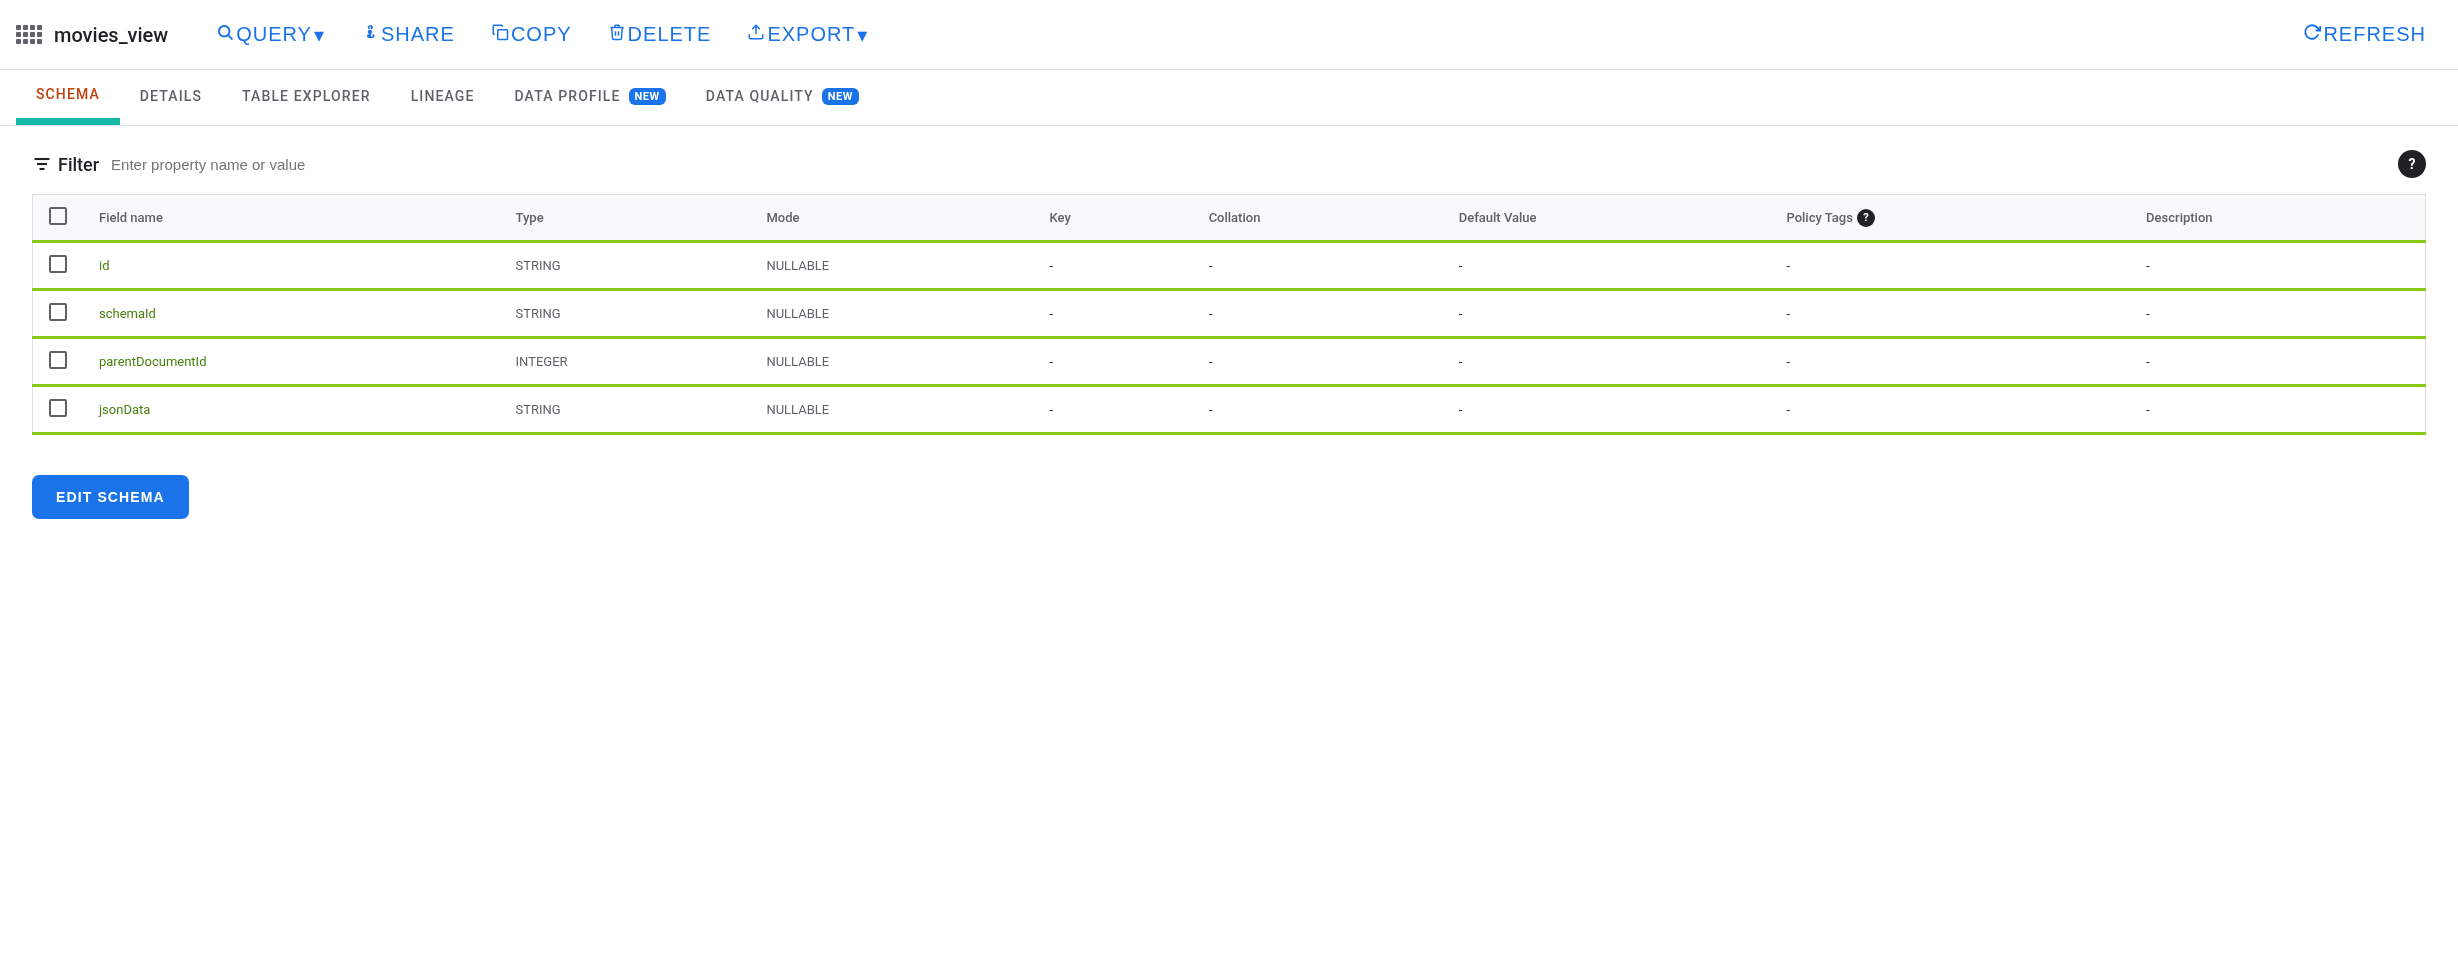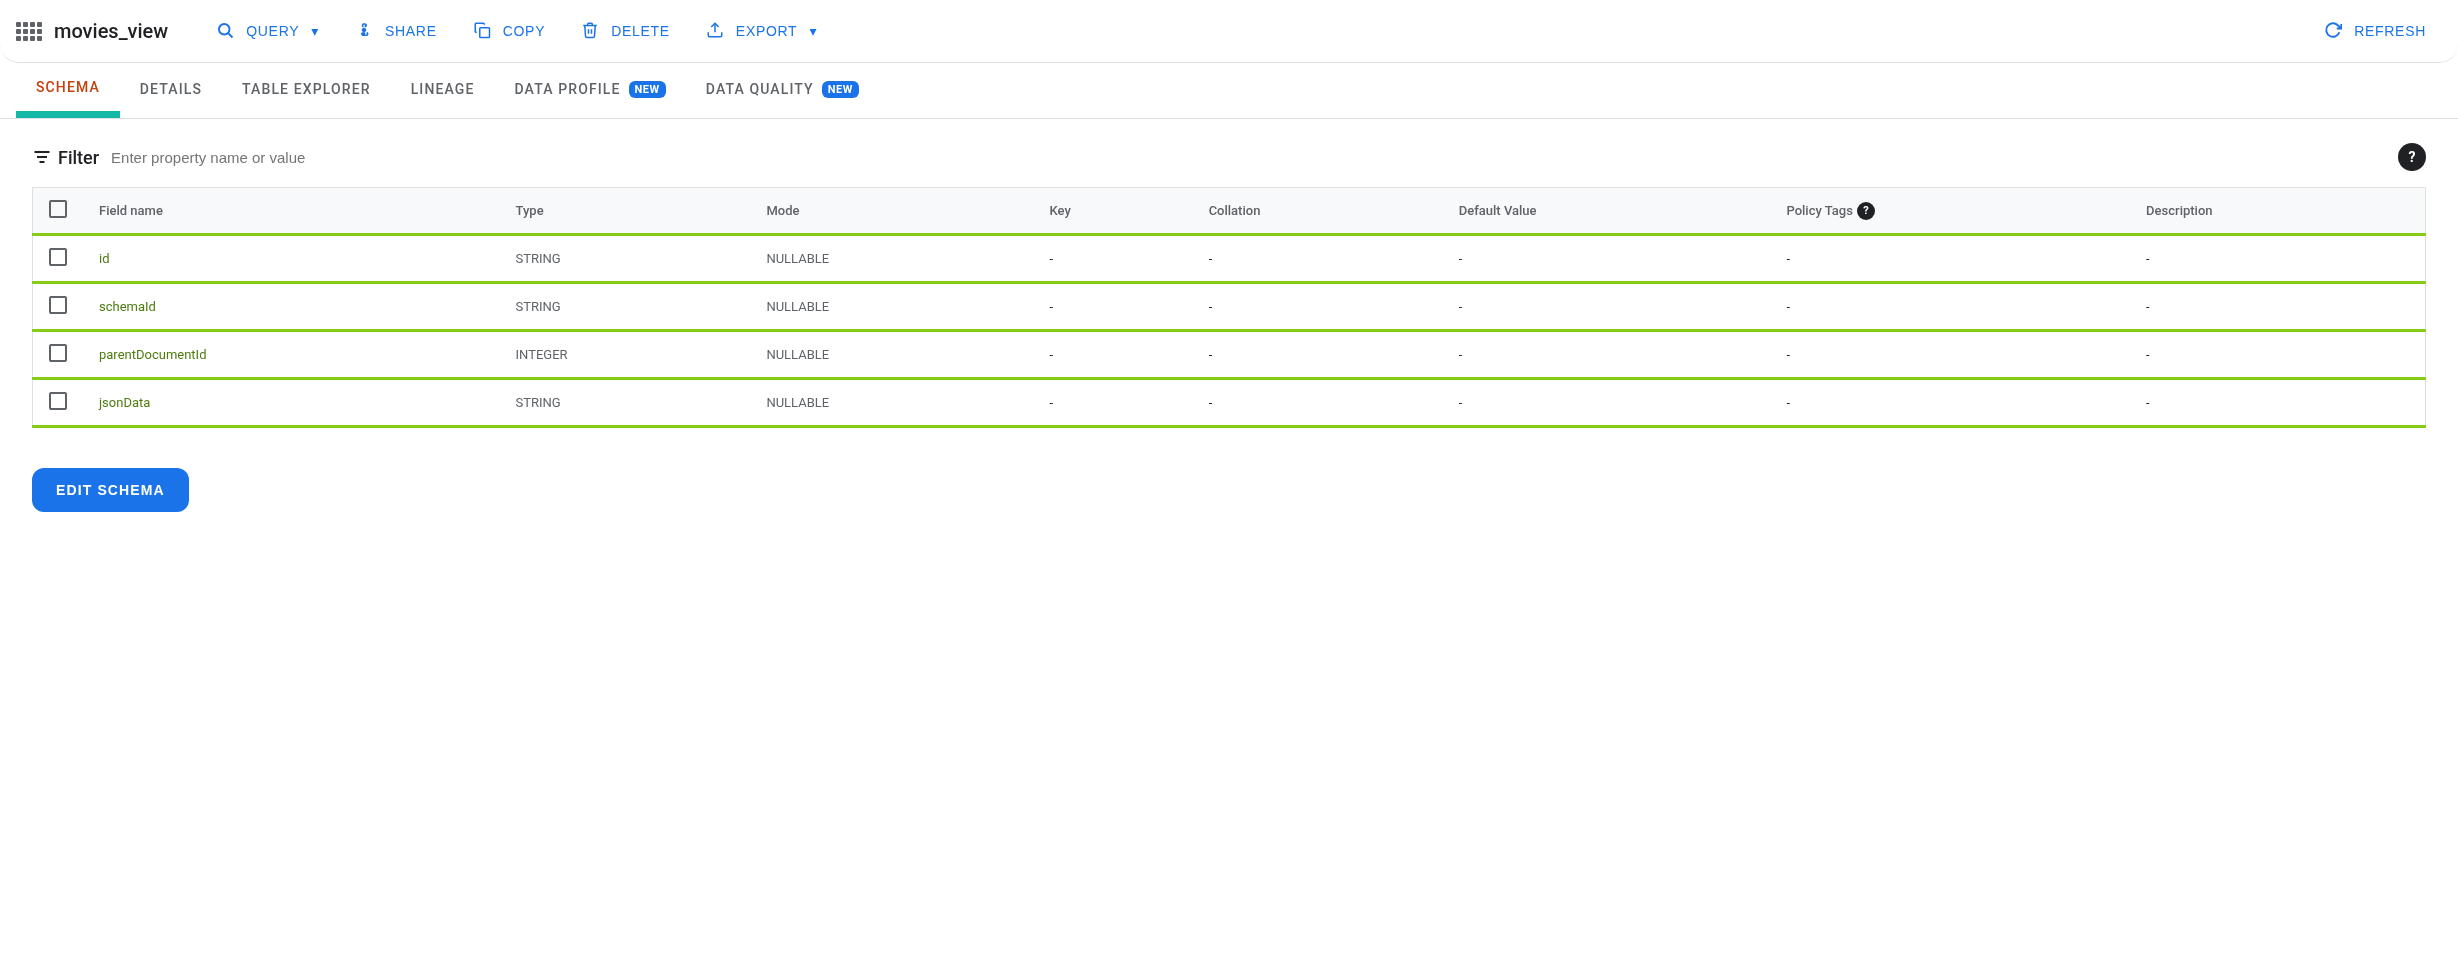--- a/index.html
+++ b/index.html
@@ -3,46 +3,45 @@
   <meta charset="utf-8">
   <style>
     * { box-sizing: border-box; margin: 0; padding: 0; }
     body { font-family: 'Google Sans', Roboto, Arial, sans-serif; background: #fff; color: #202124; font-size: 14px; }
 
     
     .toolbar {
       display: flex;
       align-items: center;
       padding: 0 16px;
-      height: 63px;
+      height: 70px;
       border-bottom: 1px solid #e0e0e0;
       gap: 0;
-      border-radius: 19px;
     }
     .toolbar-title {
       font-size: 20px;
       font-weight: 500;
       color: #202124;
       margin-right: 32px;
     }
     .toolbar-actions {
       display: flex;
       align-items: center;
       gap: 4px;
       flex: 1;
     }
     .toolbar-btn {
       display: flex;
       align-items: center;
-      gap: 12px;
+      gap: 2px;
       padding: 8px 16px;
       border: none;
       background: none;
       color: #1a73e8;
-      font-size: 14px;
+      font-size: 20px;
       font-weight: 500;
       letter-spacing: 0.05em;
       cursor: pointer;
       border-radius: 4px;
       text-transform: uppercase;
     }
     .toolbar-btn-right {
       margin-left: auto;
     }
 
@@ -196,21 +195,21 @@
     .edit-schema-btn {
       margin-top: 40px;
       background: #1a73e8;
       color: #fff;
       border: none;
       padding: 14px 24px;
       font-size: 14px;
       font-weight: 700;
       letter-spacing: 0.08em;
       text-transform: uppercase;
-      border-radius: 12px;
+      border-radius: 7px;
       cursor: pointer;
     }
 
     
     .grid-icon {
       display: grid;
       grid-template-columns: repeat(4,5px);
       gap: 2px;
       margin-right: 12px;
     }

